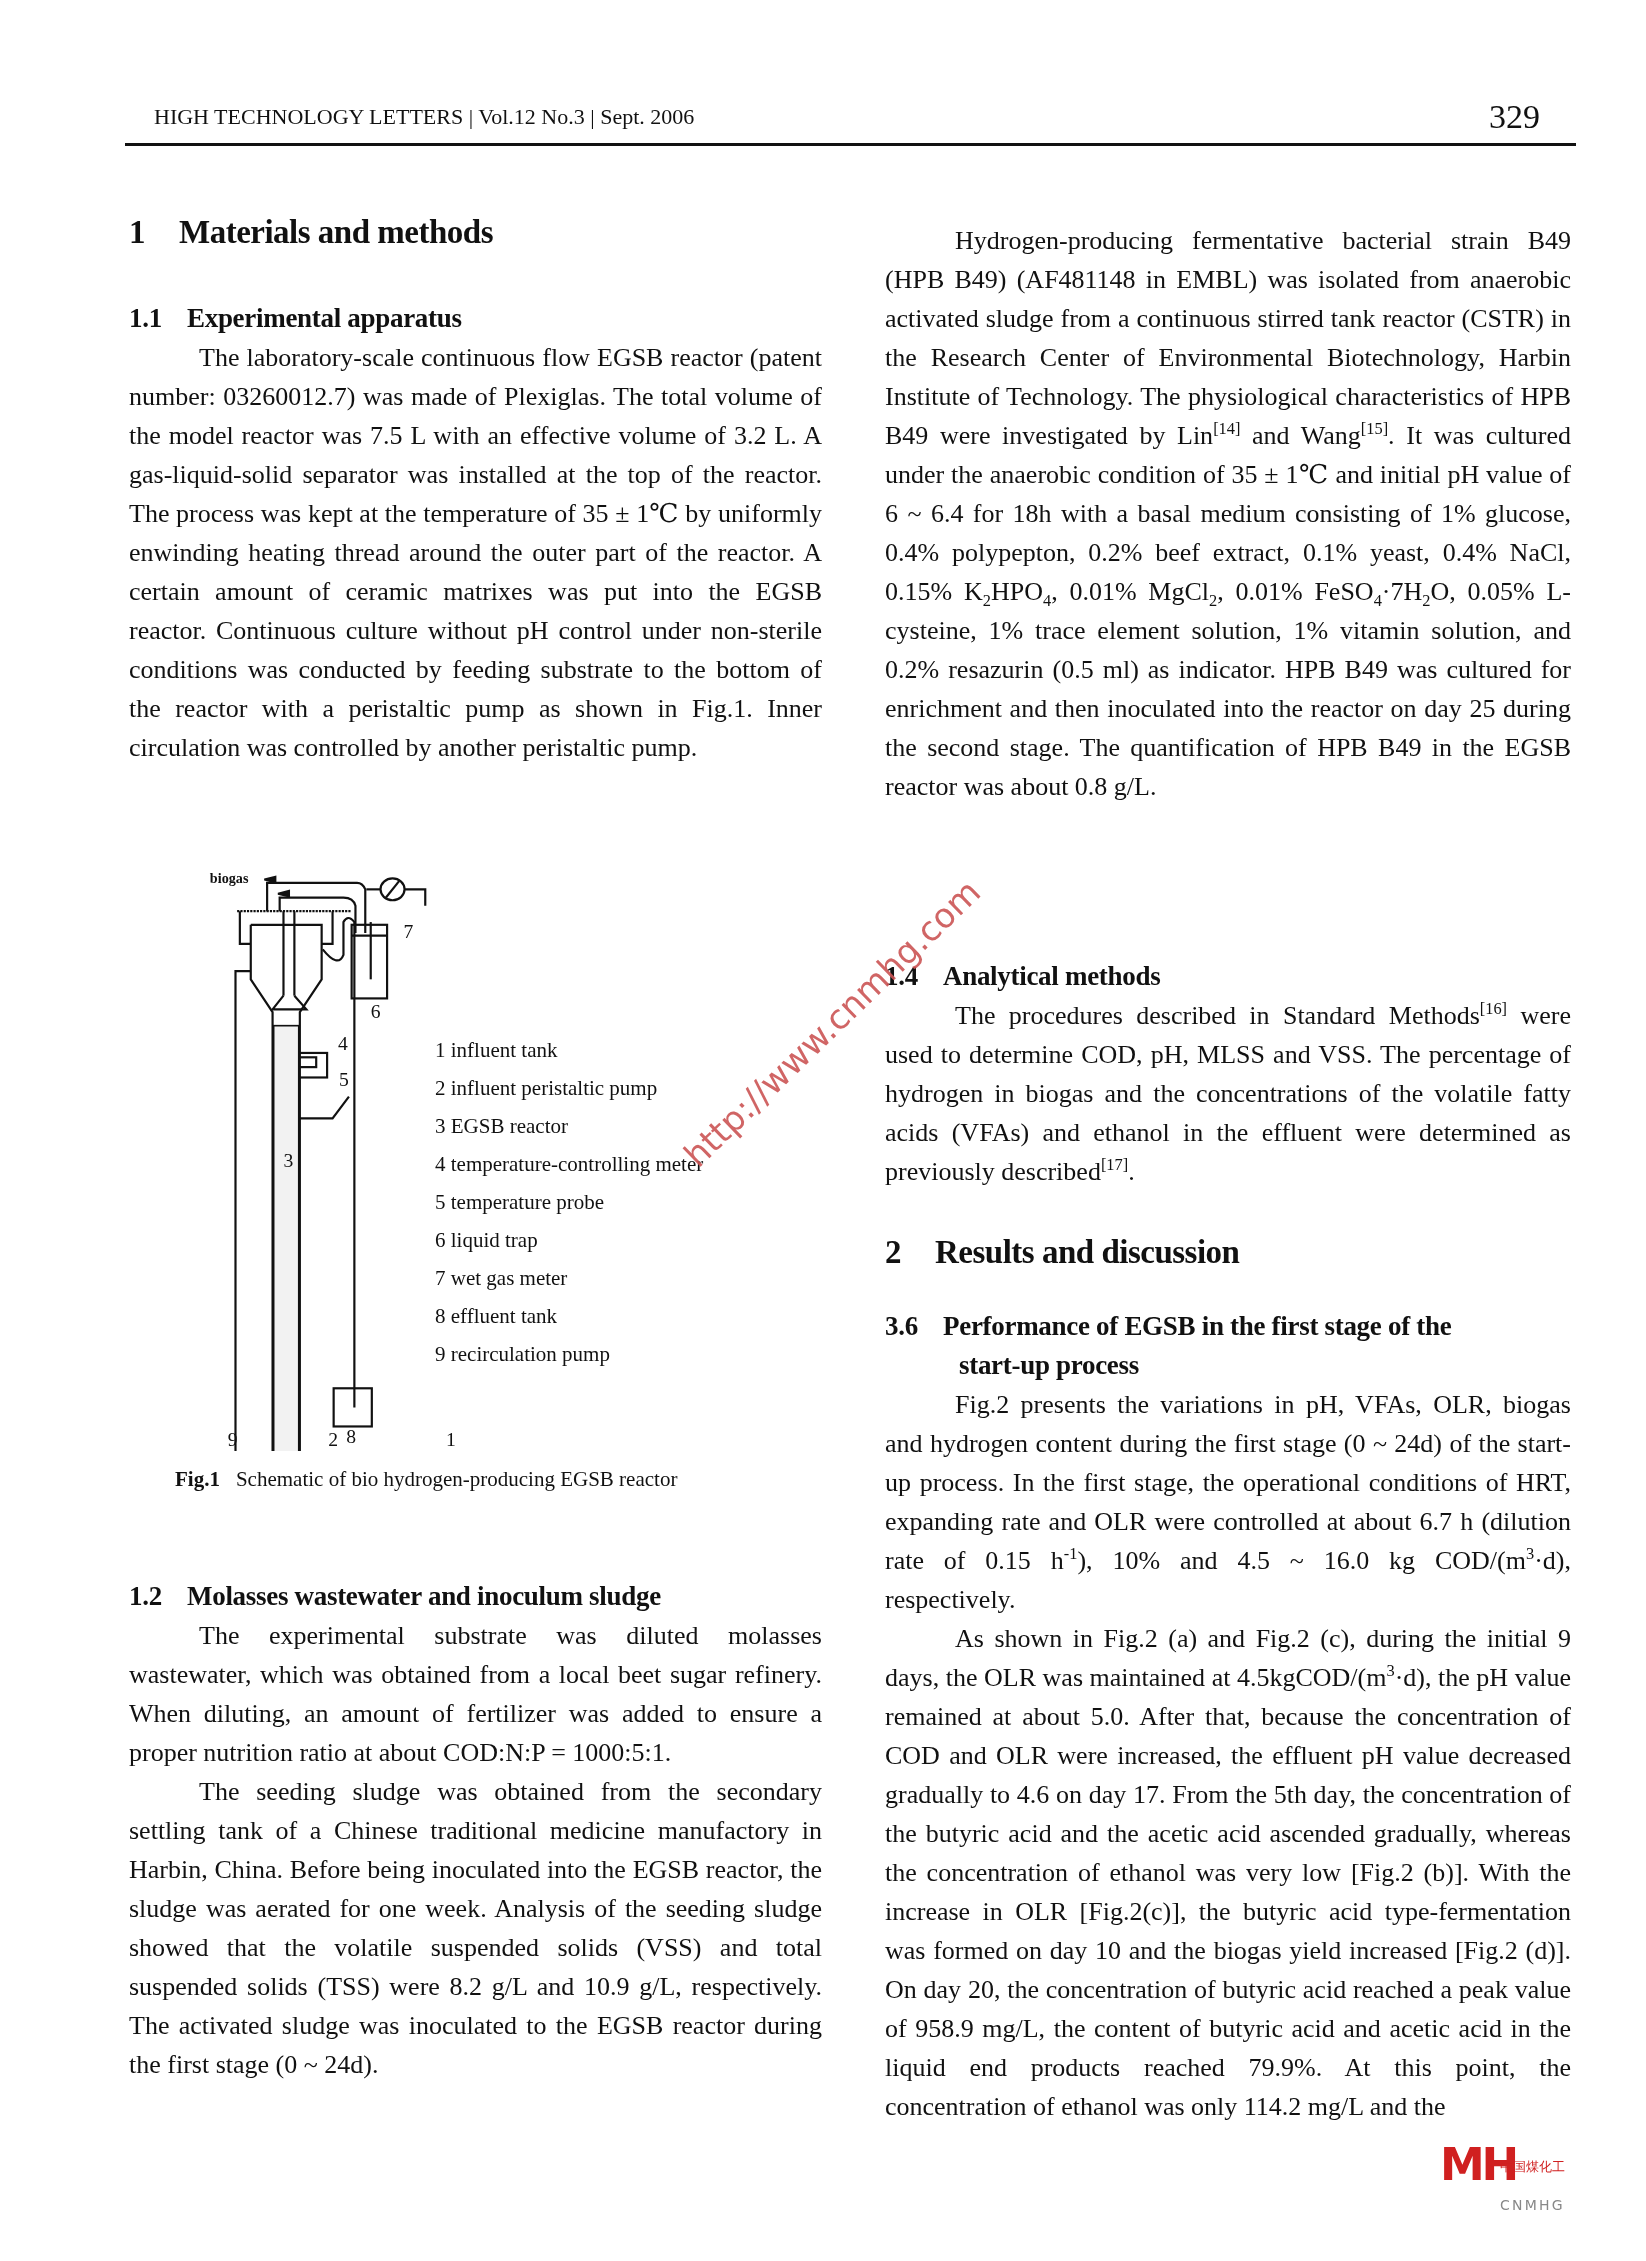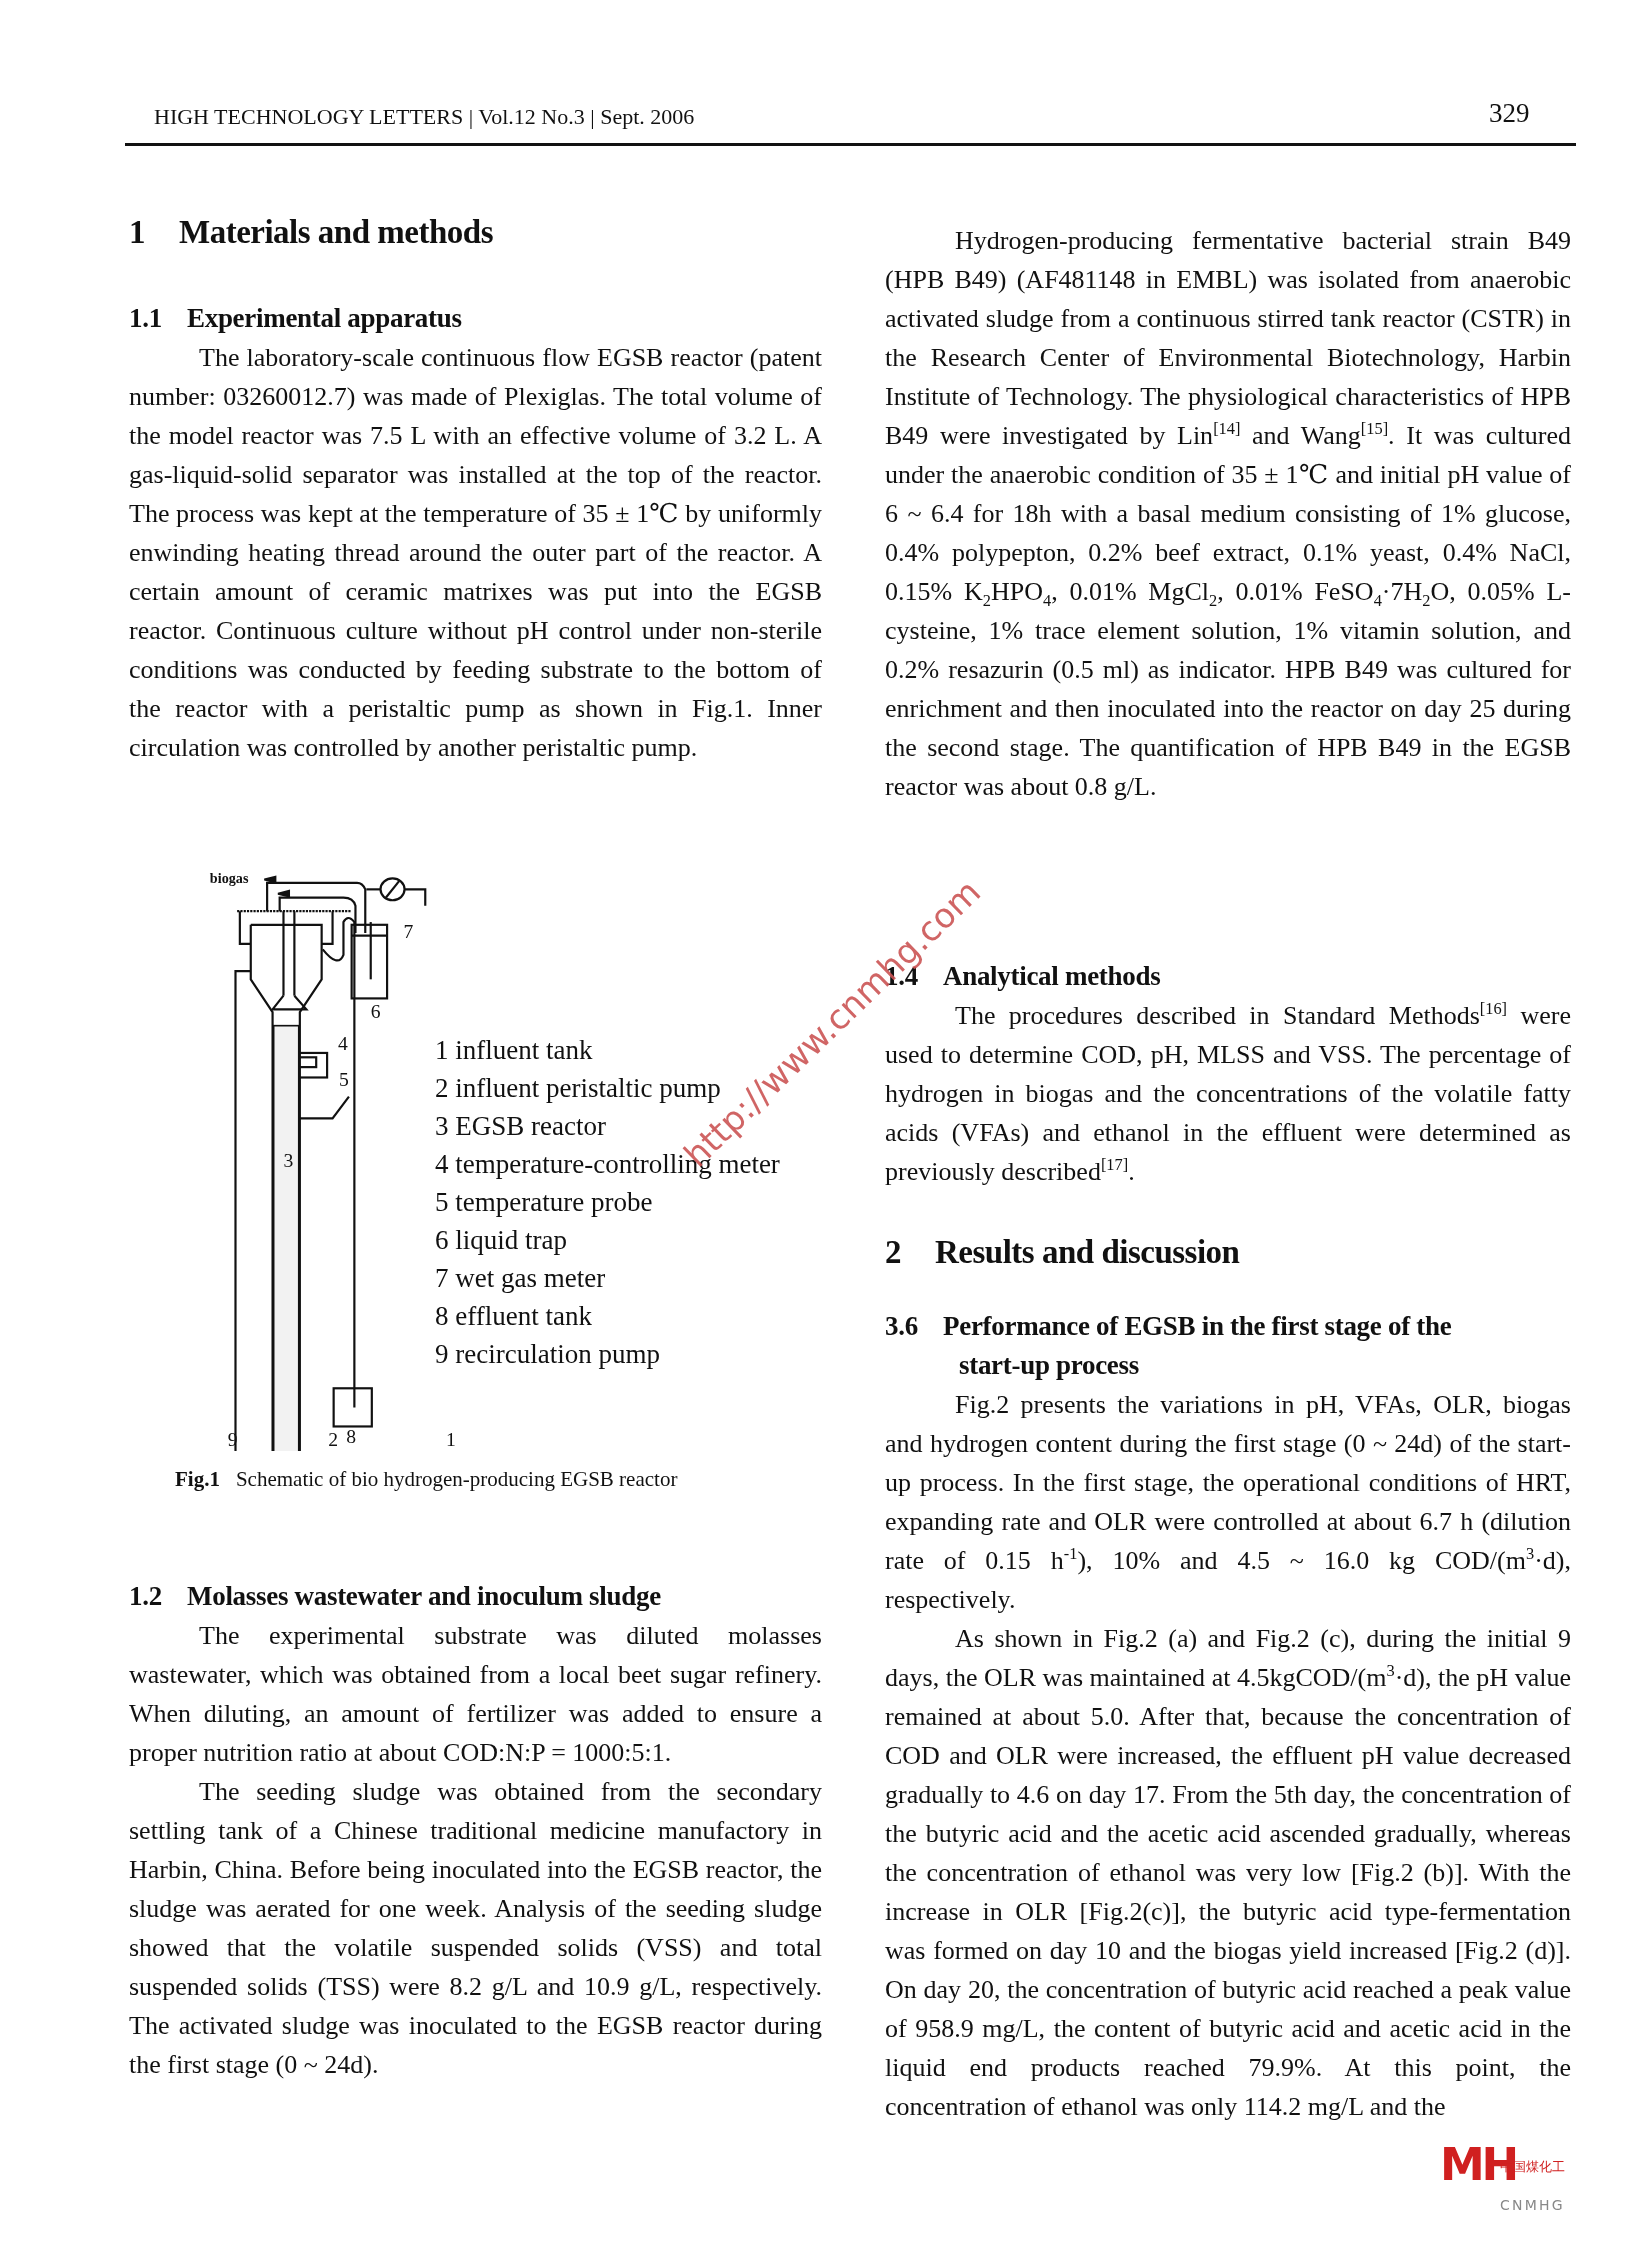--- a/index.html
+++ b/index.html
@@ -1,38 +1,38 @@
 <!DOCTYPE html>
 <html style="font-size:8.7px"><head>
 <meta charset="utf-8">
 <style>
   html, body { margin:0; padding:0; background:#ffffff; }
   body { width:1647px; height:2261px; position:relative; overflow:hidden;
          font-family: "Liberation Serif", "DejaVu Serif", serif; color:#111; }
   .abs { position:absolute; }
   .running-head { left:154px; top:104px; font-size:22px; letter-spacing:0px; }
-  .page-num { left:1489px; top:98px; font-size:27px; }
+  .page-num { left:1489px; top:98px; font-size:34px; }
   .rule { left:125px; top:143px; width:1451px; height:3.3px; background:#111; }
 
   .col { position:absolute; width:693px; }
   .col-left { left:129px; }
   .col-right { left:885px; width:686px; }
 
   .h1 { font-weight:bold; font-size:33px; letter-spacing:-0.5px; line-height:44px; }
   .h1 .num { display:inline-block; width:50px; }
   .h2 { font-weight:bold; font-size:27px; letter-spacing:-0.3px; line-height:39px; }
   .h2 .num { display:inline-block; width:58px; }
   .h2 .indent-line { display:block; padding-left:74px; }
   .p { font-size:26px; line-height:39px; text-align:justify; text-align-last:left; }
   .p .ind { display:inline-block; width:70px; }
   sup { font-size:16.4px; line-height:0; vertical-align:super; }
   sub { font-size:16.4px; line-height:0; vertical-align:sub; }
 
   .fig-area { position:absolute; left:207px; top:873px; width:611px; height:578px; }
-  .legend { position:absolute; left:435px; top:1031px; font-size:27px; line-height:38px; }
+  .legend { position:absolute; left:435px; top:1031px; font-size:21px; line-height:38px; }
   .fig-caption { left:175px; top:1467px; font-size:21px; }
   .fig-caption .fig-no { font-weight:bold; margin-right:16px; }
 
   .watermark { position:absolute; left:676px; top:1146px; color:#cc5555; font-family:"DejaVu Sans", sans-serif;
                font-size:34px; transform:rotate(-44deg); transform-origin:left top; opacity:0.9; white-space:nowrap; }
   .logo { position:absolute; left:1440px; top:2138px; }
   .logo .mark { color:#d02020; font-family:"DejaVu Sans", sans-serif; font-weight:bold; font-size:45px; letter-spacing:-3.3px;text-align:right; }
   .logo .cn { position:absolute; left:60px; top:20px; color:#d02020; font-size:13px; white-space:nowrap; }
   .logo .en { position:absolute; left:60px; top:22px; color:#888; font-size:14px; letter-spacing:2.2px; font-family:"DejaVu Sans", sans-serif;margin-top:37px; }
 </style>

